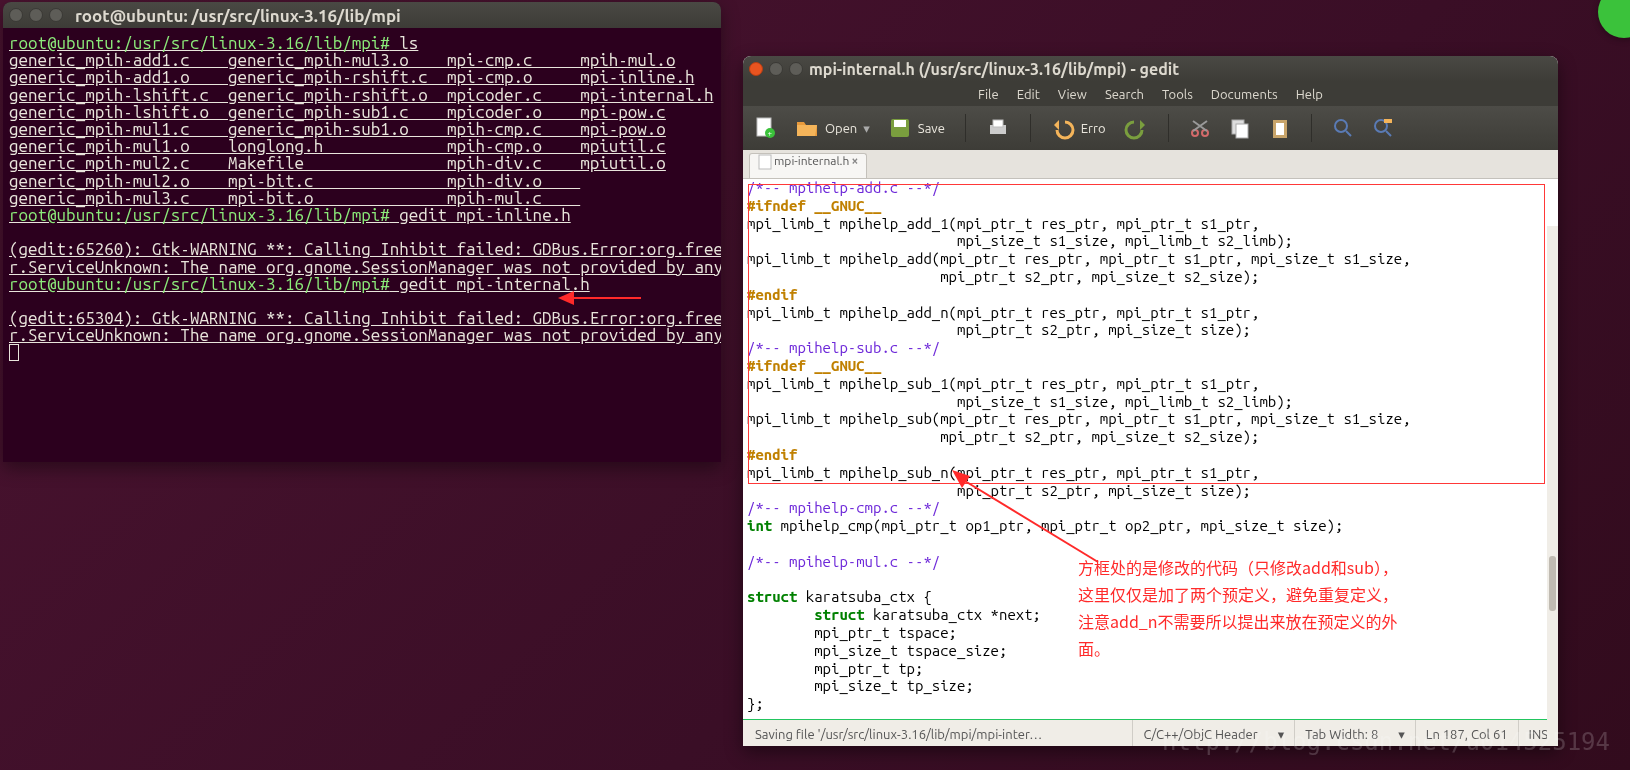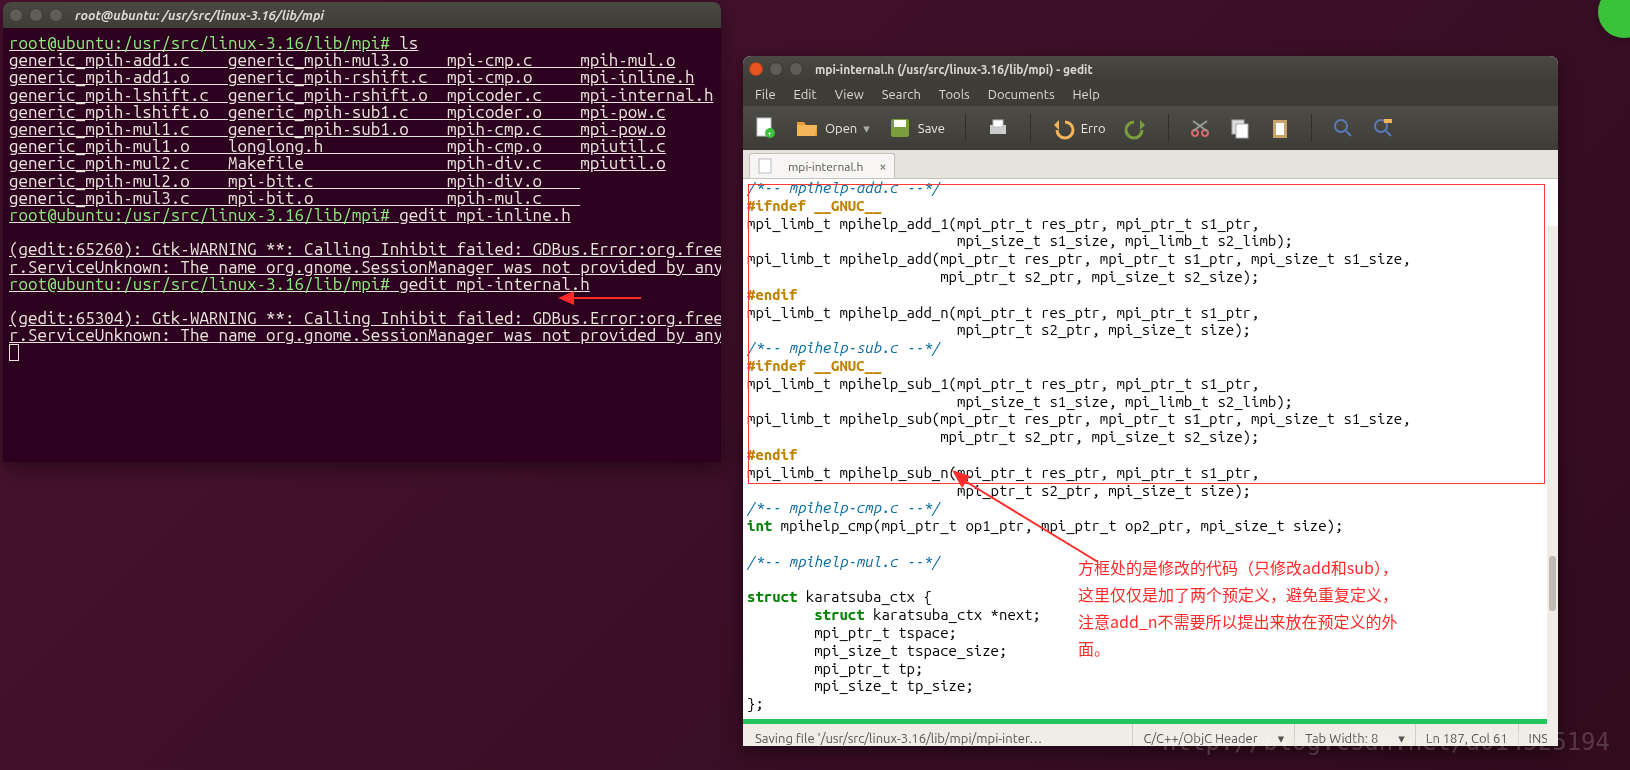--- a/index.html
+++ b/index.html
@@ -7,58 +7,58 @@
     background:linear-gradient(135deg,#4a1330 0%,#3a0e26 60%,#320b1d 100%);}
 
   
   .term-win{position:absolute;left:3px;top:2px;width:718px;height:460px;
     background:#2c001e;border-radius:8px 8px 0 0;
     box-shadow:0 6px 18px rgba(0,0,0,.4);overflow:hidden;}
   .term-title{height:26px;background:linear-gradient(#4a4944,#3d3c37);
     display:flex;align-items:center;padding:0 6px;gap:6px;}
   .tbtn{width:12px;height:12px;border-radius:50%;background:#5e5d58;
     border:1px solid #3a3935;}
-  .term-title-text{color:#ddd9cf;font-weight:bold;font-size:13px;margin-left:6px;font-style:italic;}
+  .term-title-text{color:#ddd9cf;font-weight:bold;font-size:17px;margin-left:6px;}
   .term-body{padding:6px 6px 0 6px;font-family:"Ubuntu Mono","DejaVu Sans Mono",monospace;
     font-size:17px;line-height:17.2px;color:#e9e5dc;white-space:pre;text-decoration:underline;}
   .hl{color:#8ceb7a;}
   .cursor{display:inline-block;width:8px;height:15px;border:1px solid #e9e5dc;}
 
   
   .ged-win{position:absolute;left:743px;top:56px;width:815px;height:690px;
     background:#fff;border-radius:8px 8px 0 0;
     box-shadow:0 6px 18px rgba(0,0,0,.45);overflow:hidden;}
   .ged-title{height:26px;background:linear-gradient(#4a4944,#3d3c37);
     display:flex;align-items:center;padding:0 6px;gap:6px;}
   .wbtn{width:12px;height:12px;border-radius:50%;}
   .wbtn.close{background:#e95420;border:1px solid #b53e14;}
   .wbtn.other{background:#5e5d58;border:1px solid #3a3935;}
-  .ged-title-text{color:#ddd9cf;font-weight:bold;font-size:12px;margin-left:6px;}
+  .ged-title-text{color:#ddd9cf;font-weight:bold;font-size:16px;}
   .ged-menubar{height:24px;background:#3d3c37;display:flex;align-items:center;
-    padding:0 4px;gap:2px;color:#ddd9cf;}
+    padding:0 4px;gap:2px;color:#ddd9cf;justify-content:center;}
   .ged-menubar span{padding:2px 8px;}
   .ged-toolbar{height:44px;background:linear-gradient(#4d4c47,#3d3c37);
     display:flex;align-items:center;padding:0 10px;gap:18px;color:#e9e5dc;}
   .ged-toolbar .bigbtn{display:flex;align-items:center;gap:6px;}
   .ged-toolbar svg{display:block;}
   .ged-toolbar .sep{width:1px;height:28px;background:#2f2e2a;margin:0 2px;}
   .ged-toolbar .drop{color:#aaa;}
   .ged-tabs{height:28px;background:#e6e3dd;border-bottom:1px solid #c4c1bb;
     display:flex;align-items:flex-end;padding-left:6px;}
-  .ged-tab{height:24px;display:flex;align-items:center;gap:16px;
+  .ged-tab{height:24px;display:flex;gap:2px;
     background:#f7f6f4;border:1px solid #c4c1bb;border-bottom:none;
     padding:0 8px;border-radius:3px 3px 0 0;font-size:12px;color:#555;}
   .ged-tab .tabx{color:#888;font-weight:bold;}
   .ged-code{height:540px;background:#fff;padding:0 4px;
     font-family:"Ubuntu Mono","DejaVu Sans Mono",monospace;
     font-size:15px;line-height:17.8px;white-space:pre;color:#000;}
-  .c-grey{color:#0369a1;font-style:italic;}
+  .c-grey{color:#6d28d9;}
   .c-pre{color:#c08000;font-weight:bold;}
   .c-kw{color:#008000;font-weight:bold;}
-  .ged-status{height:28px;background:#f0ede7;border-top:5px solid #22c55e;
+  .ged-status{height:28px;background:#f0ede7;border-top:1px solid #22c55e;
     display:flex;align-items:center;font-size:13px;color:#555;}
   .ged-status .sleft{flex:1;padding-left:12px;}
   .ged-status .sitem{padding:0 10px;border-left:1px solid #d0cdc7;height:100%;
     display:flex;align-items:center;gap:20px;}
 
   
   .hl-box{position:absolute;border:1px solid #ff3838;pointer-events:none;}
 
   
   .annot{position:absolute;font-family:"SimSun","Noto Sans CJK SC",sans-serif;

